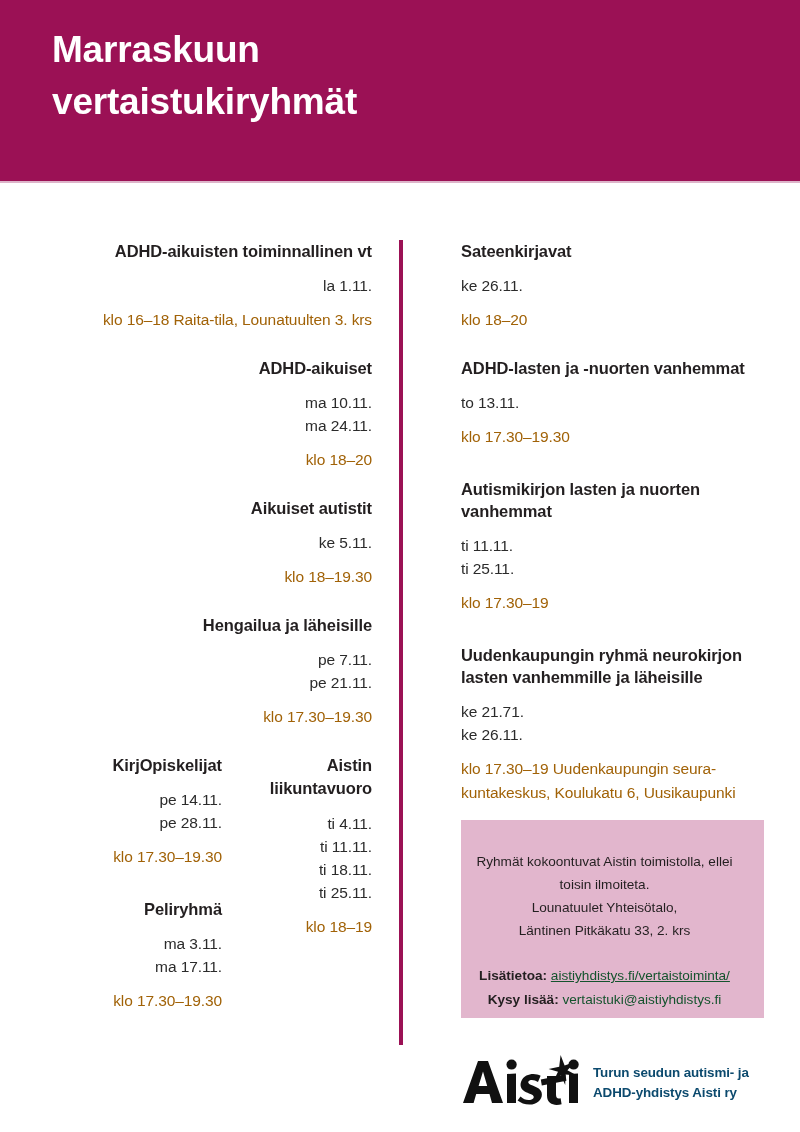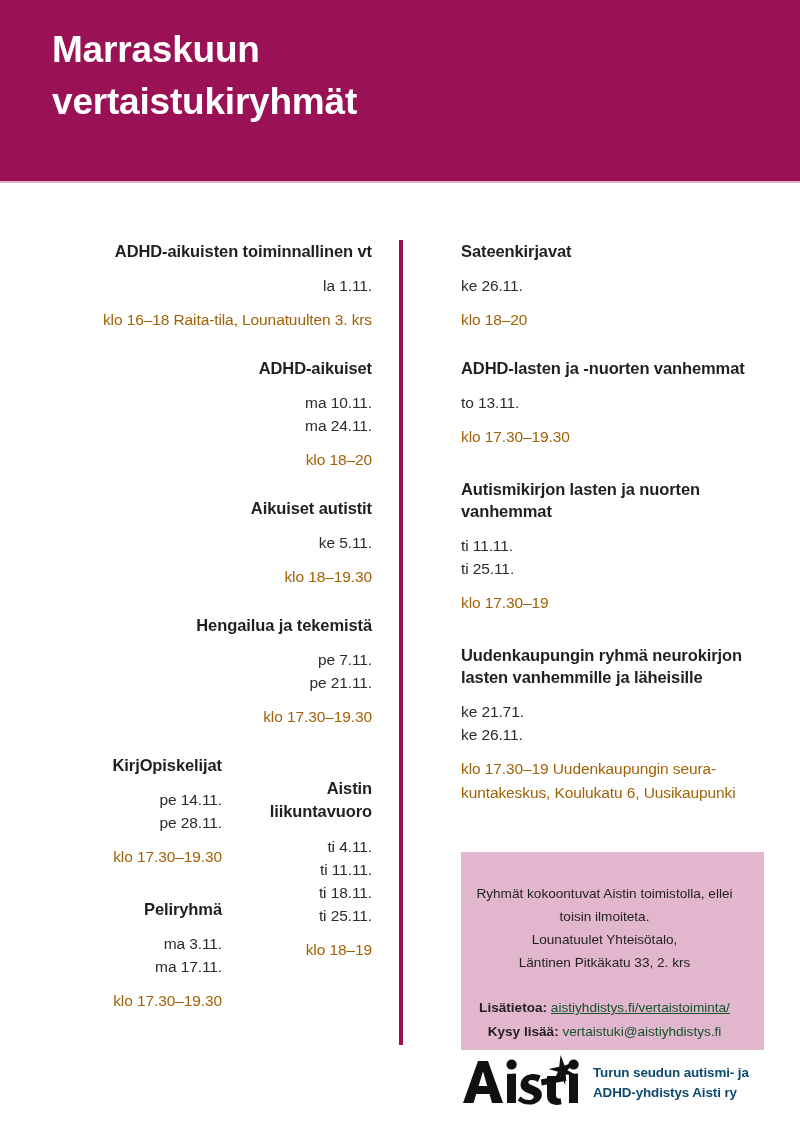--- a/index.html
+++ b/index.html
@@ -72,21 +72,21 @@
     top: 240px;
     width: 4px;
     height: 805px;
     background: #9b1155;
   }
 
   
   .group {
     margin-bottom: 26px;
   }
-  .group:last-child { margin-bottom: 0; margin-top: 23px; }
+  .group:last-child { margin-bottom: 0; }
 
   .group-title {
     font-size: 16.5px;
     font-weight: bold;
     color: #231f20;
     line-height: 22px;
     margin: 0 0 12px 0;
     letter-spacing: -0.1px;
   }
   .dates {
@@ -122,21 +122,20 @@
   .infobox {
     position: absolute;
     left: 461px;
     top: 820px;
     width: 303px;
     height: 198px;
     background: #e2b6cd;
     box-sizing: border-box;
     padding: 30px 18px 0 2px;
     text-align: center;
-    margin-top: 32px;
   }
   .infobox-text {
     font-size: 13.6px;
     color: #231f20;
     line-height: 23px;
     white-space: pre-line;
     margin: 0;
   }
   .infobox-links {
     margin-top: 22px;
@@ -212,21 +211,21 @@
 
     <div class="group">
       <div class="group-title">Aikuiset autistit</div>
       <div class="dates">
         <div class="date-line">ke 5.11.</div>
       </div>
       <div class="time-line">klo 18–19.30</div>
     </div>
 
     <div class="group">
-      <div class="group-title">Hengailua ja tekemistä</div>
+      <div class="group-title">Hengailua ja läheisille</div>
       <div class="dates">
         <div class="date-line">pe 7.11.</div>
         <div class="date-line">pe 21.11.</div>
       </div>
       <div class="time-line">klo 17.30–19.30</div>
     </div>
 
     <div class="subcols">
 
       <div class="subcol-a">

